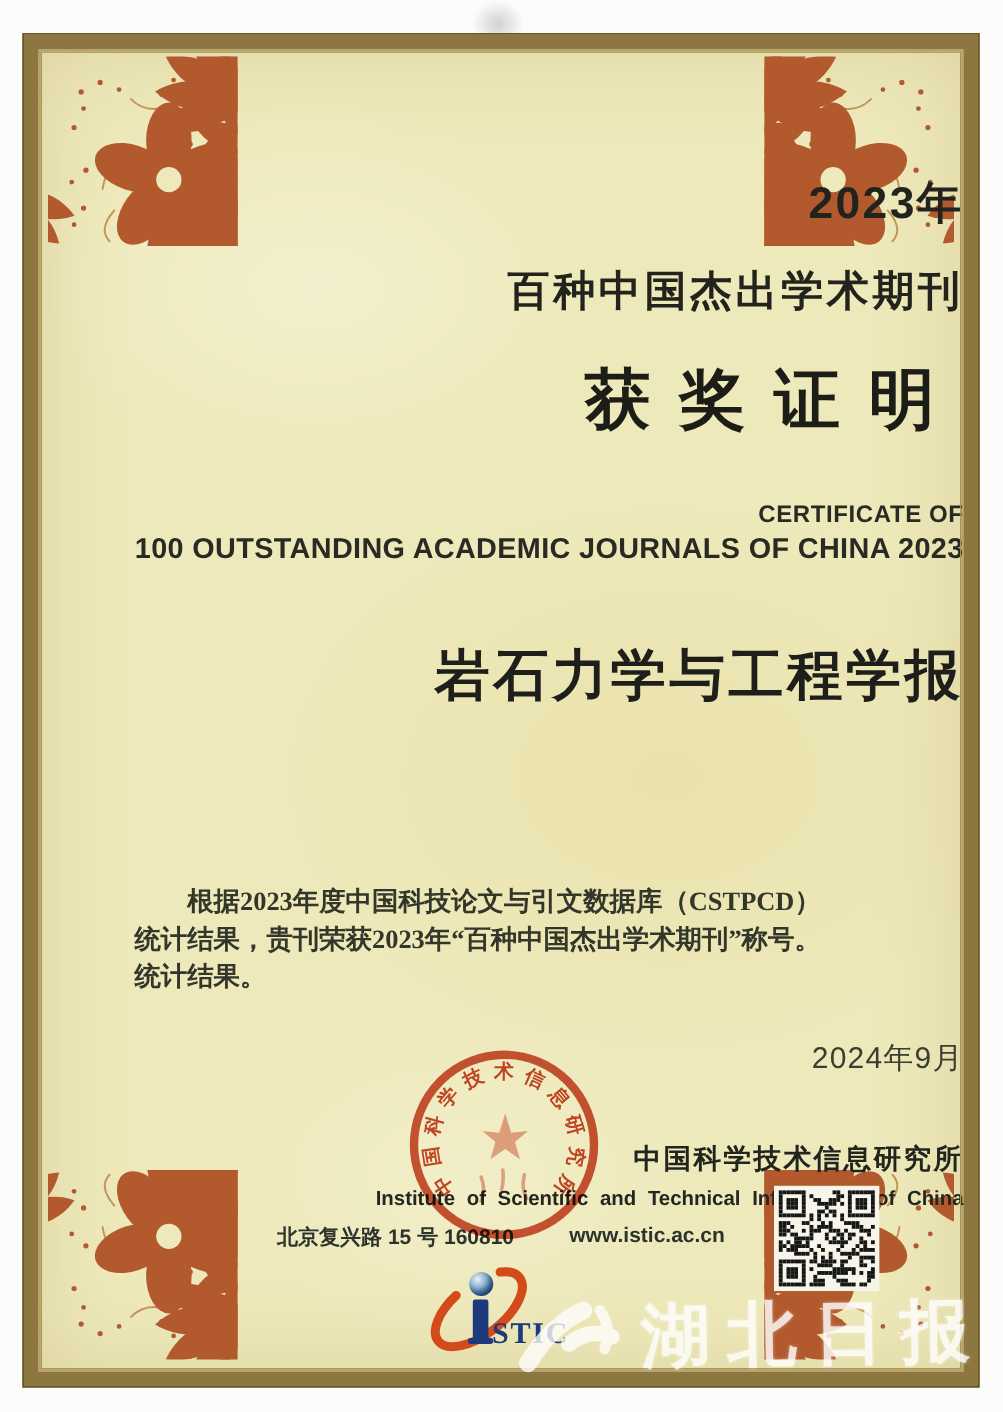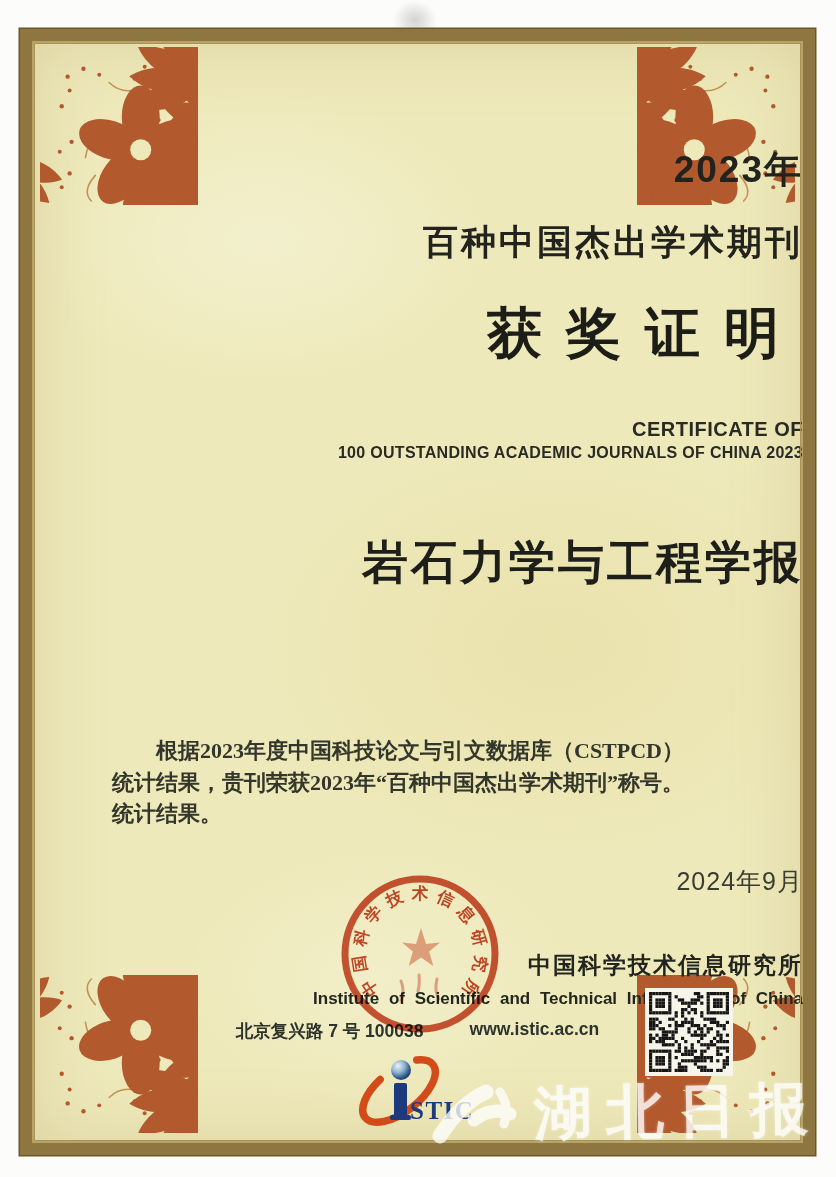--- a/index.html
+++ b/index.html
@@ -37,21 +37,21 @@
   .corner.tr{right:8px;top:6px;transform:scaleX(-1);}
   .corner.bl{left:8px;bottom:10px;transform:scaleY(-1);}
   .corner.br{right:8px;bottom:10px;transform:scale(-1,-1);}
   
   .cline{position:absolute;left:0;right:0;text-align:right;color:#23231d;}
   .year        {top:104px;font-size:37px;font-weight:bold;letter-spacing:2px;}
   .series      {top:178px;font-size:35px;font-weight:bold;letter-spacing:3px;}
   .cert-title  {top:256px;font-size:55px;font-weight:bold;letter-spacing:24px;text-indent:24px;
                 font-family:"Liberation Serif", serif;color:#1d1d18;}
   .en1         {top:377px;font-size:20px;font-weight:600;letter-spacing:.5px;color:#2a2a24;}
-  .en2         {top:403px;font-size:16px;font-weight:600;letter-spacing:.3px;color:#2a2a24;}
+  .en2         {top:403px;font-size:24px;font-weight:600;letter-spacing:.3px;color:#2a2a24;}
   .journal     {top:491px;font-size:46px;font-weight:bold;letter-spacing:3px;color:#1e1f1a;}
   .body-par{
     position:absolute;left:80px;top:694px;width:632px;
     font-family:"Liberation Serif", serif;
     font-size:22px;line-height:31.5px;color:#33362a;font-weight:bold;
   }
   .body-par .indent{text-indent:2em;}
   .date-line   {top:824px;font-size:25px;color:#3a3d31;letter-spacing:1px;}
   .org-cn      {top:909px;font-size:23px;font-weight:bold;letter-spacing:2px;color:#22251e;}
   .org-en      {top:948px;font-size:17px;font-weight:600;word-spacing:5px;color:#24271f;}
@@ -178,21 +178,21 @@
       <div class="indent">根据2023年度中国科技论文与引文数据库（CSTPCD）</div>
       <div>统计结果，贵刊荣获2023年“百种中国杰出学术期刊”称号。</div>
       <div>统计结果。</div>
     </div>
 
     <div class="cline date-line">2024年9月</div>
 
     <div class="cline org-cn">中国科学技术信息研究所</div>
     <div class="cline org-en">Institute  of  Scientific  and  Technical  Information  of  China</div>
     <div class="addr-row">
-      <span>北京复兴路 7 号 100038</span>
+      <span>北京复兴路 15 号 160810</span>
       <span>www.istic.ac.cn</span>
     </div>
 
     <svg class="seal" viewBox="0 0 166 166">
       <circle cx="83" cy="83" r="75" fill="none" stroke="#c63a1c" stroke-width="7" opacity=".93"></circle>
       <path opacity=".5" fill="#cf4a28" d="M84 57 L89 73 L103 71.5 L92.1 80.6 L96.3 95 L84 86.5 L71.7 95 L75.9 80.6 L65 71.5 L79 73 Z"></path>
       <g id="seal-ring-text">
           <text class="seal-char" transform="translate(32.4 117.1) rotate(-124.0)">中</text>
           <text class="seal-char" transform="translate(22.8 92.8) rotate(-99.2)">国</text>
           <text class="seal-char" transform="translate(24.2 66.6) rotate(-74.4)">科</text>

